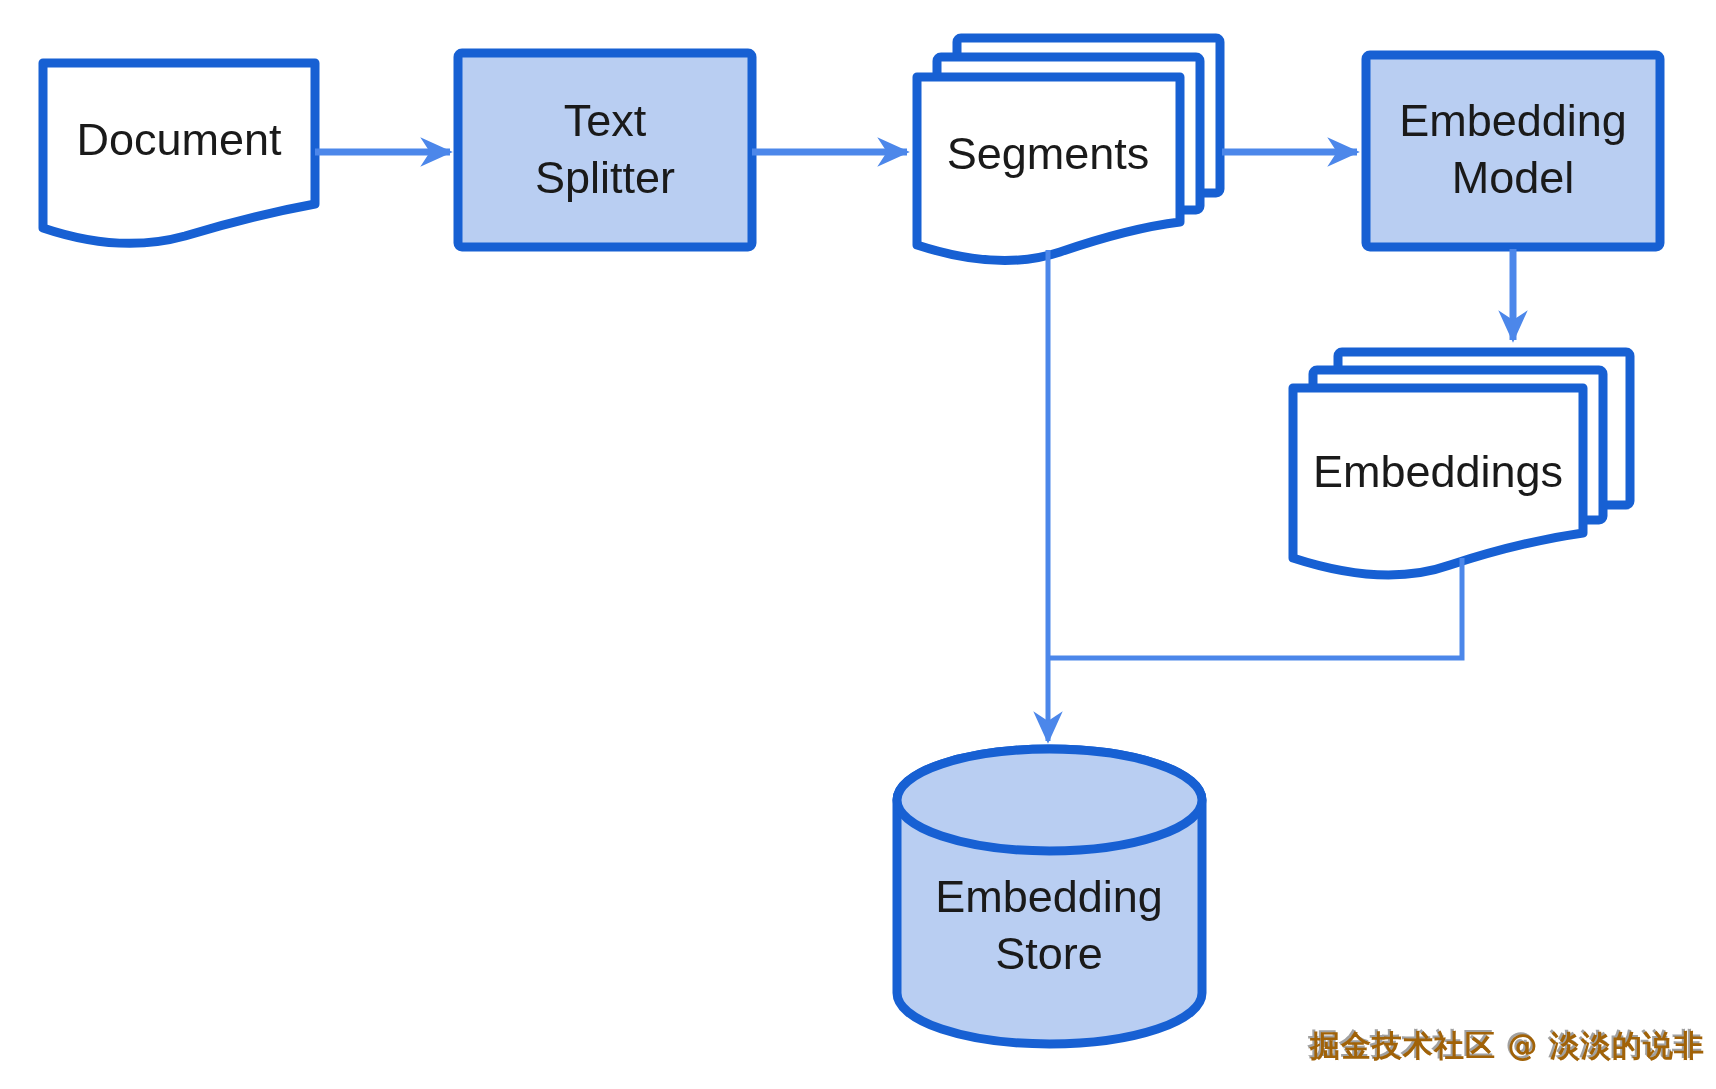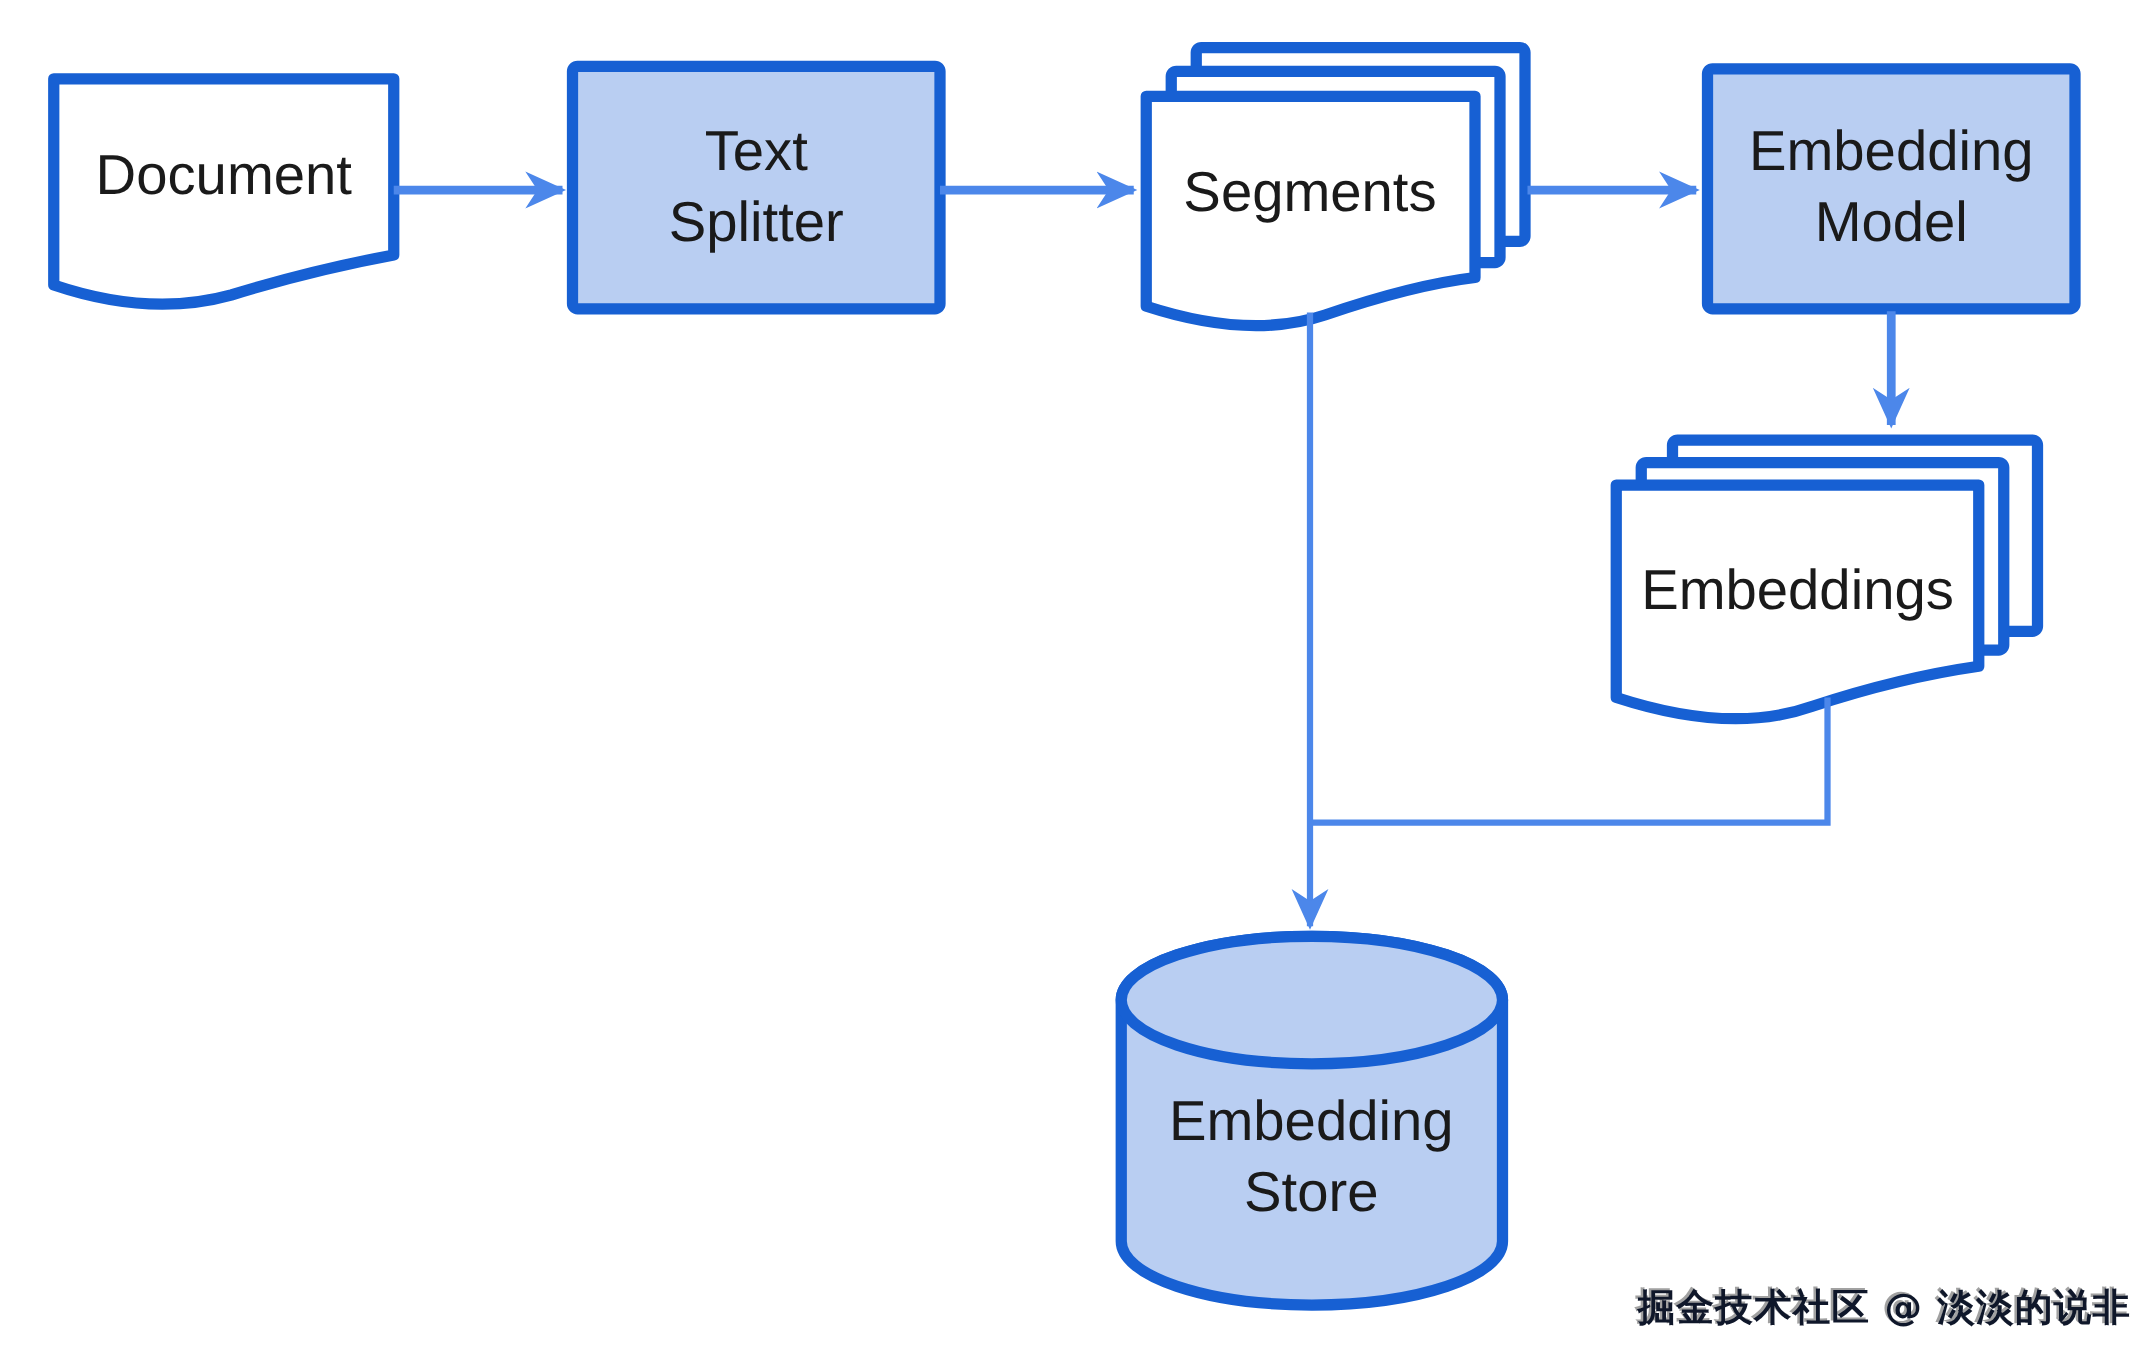--- a/index.html
+++ b/index.html
@@ -4,21 +4,21 @@
 <style>
   html,body{margin:0;padding:0;background:#ffffff;}
   .canvas{position:relative;width:1716px;height:1089px;background:#ffffff;overflow:hidden;
           font-family:"Liberation Sans",sans-serif;}
   .canvas svg{position:absolute;left:0;top:0;}
   .lbl{font-family:"Liberation Sans",sans-serif;font-size:45px;fill:#1a1a1a;text-anchor:middle;}
   .watermark{
     position:absolute;right:11px;bottom:22px;
     font-family:"DejaVu Sans",sans-serif;
     font-size:30px;font-weight:bold;letter-spacing:1px;
-    color:#0f172a;
+    color:#a16207;
     text-shadow:-2px -2px 0 rgba(110,110,110,0.65), 2px 2px 1px rgba(255,255,255,0.95);
     user-select:none;white-space:nowrap;
   }
 </style>
 </head>
 <body>
 
 <div class="canvas">
 <svg width="1716" height="1089" viewBox="0 0 1716 1089" xmlns="http://www.w3.org/2000/svg">
   <defs>

